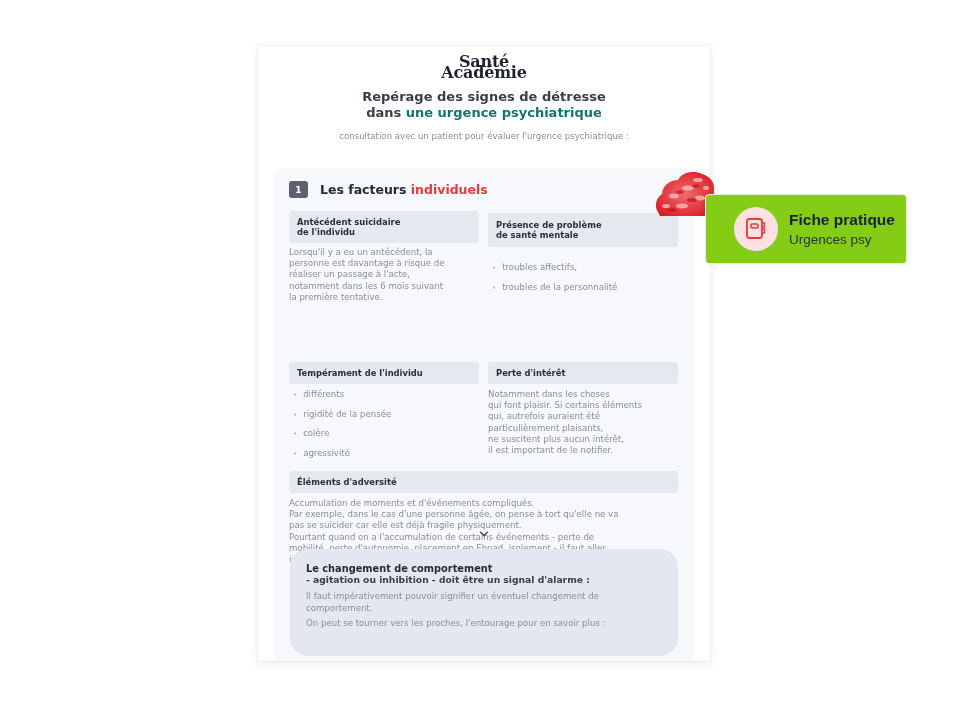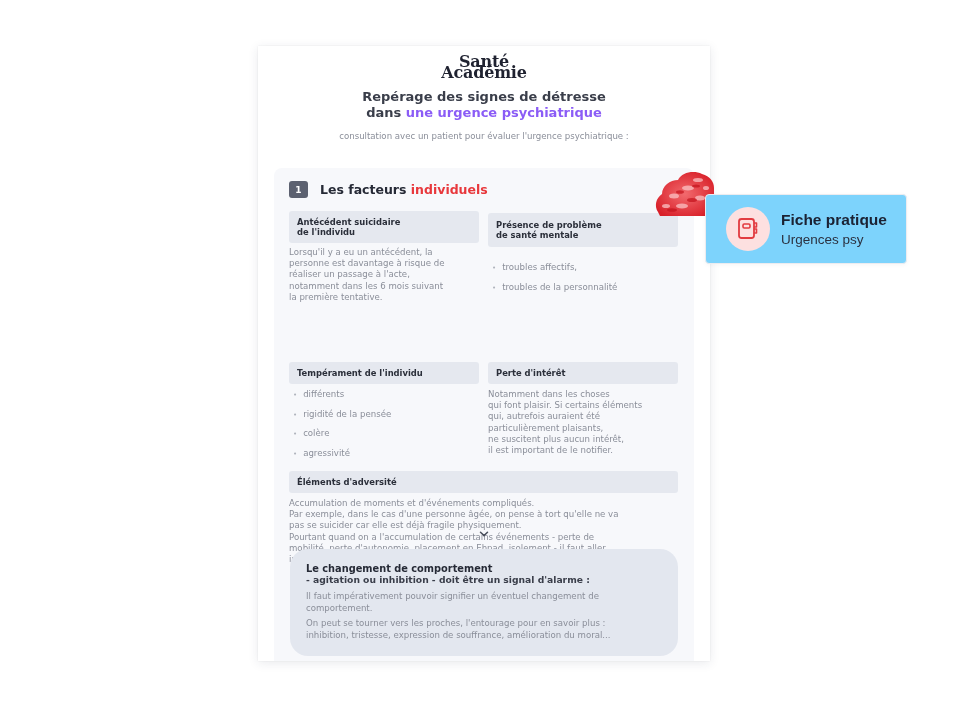--- a/index.html
+++ b/index.html
@@ -16,21 +16,21 @@
   .logo {
     position: absolute; left: 0; right: 0; top: 10px; text-align: center;
     font-family: "DejaVu Serif", serif; font-weight: bold; font-size: 16px;
     line-height: 11px; color: #1f2230; letter-spacing: -0.2px;
   }
   .title {
     position: absolute; left: 0; right: 0; top: 43px; text-align: center;
     font-family: "DejaVu Sans", sans-serif; font-size: 13px; line-height: 16px;
     color: #3a3e4a; font-weight: 600;
   }
-  .title .accent { color: #8b5cf6; font-weight: bold; }
+  .title .accent { color: #0f766e; font-weight: bold; }
   .intro {
     position: absolute; left: 30px; right: 30px; top: 84px; text-align: center;
     font-size: 8.6px; line-height: 12px; color: #8a8e99;
   }
   .intro b { color: #555a66; }
 
   .card {
     position: absolute; left: 16px; top: 122px; width: 420px; height: 520px;
     background: #f7f8fb; border-radius: 8px;
   }
@@ -66,23 +66,23 @@
   .alarm-sub { font-size: 9.2px; font-weight: bold; color: #3a3e4a; line-height: 11px; }
   .alarm-p { font-size: 8.6px; line-height: 11.5px; color: #8a8e99; margin-top: 6px; }
   .alarm-p + .alarm-p { margin-top: 4px; }
 
   .brain {
     position: absolute; left: 652px; top: 166px; width: 62px; height: 52px;
   }
 
   .tag {
     position: absolute; left: 705px; top: 194px; width: 202px; height: 70px;
-    background: #7dd3fc; border: 1px solid #ececf0; border-radius: 4px;
+    background: #84cc16; border: 1px solid #ececf0; border-radius: 4px;
     box-shadow: 0 1px 4px rgba(0,0,0,0.04);
-    display: flex; align-items: center; padding-left: 20px;
+    display: flex; align-items: center; padding-left: 28px;
   }
   .tag-icon-wrap {
     width: 44px; height: 44px; border-radius: 50%; background: #fde0e0;
     display: flex; align-items: center; justify-content: center;
   }
   .tag-text { margin-left: 11px; }
   .tag-title { font-family: "Liberation Sans", sans-serif; font-weight: bold; font-size: 15.5px; color: #1b2233; line-height: 18px; }
   .tag-sub { font-family: "Liberation Sans", sans-serif; font-size: 13.5px; color: #2b3140; line-height: 17px; margin-top: 2px; }
 </style>
 </head>
@@ -174,21 +174,20 @@
 
     <div class="alarm">
       <div class="alarm-title">Le changement de comportement</div>
       <div class="alarm-sub">- agitation ou inhibition - doit être un signal d'alarme :</div>
       <div class="alarm-p">
         <div>Il faut impérativement pouvoir signifier un éventuel changement de</div>
         <div>comportement.</div>
       </div>
       <div class="alarm-p">
         <div>On peut se tourner vers les proches, l'entourage pour en savoir plus :</div>
-        <div>inhibition, tristesse, expression de souffrance, amélioration du moral...</div>
       </div>
     </div>
   </div>
 </div>
 
 <svg class="brain" viewBox="0 0 62 52">
   <defs>
     <radialGradient id="bg1" cx="50%" cy="50%" r="60%">
       <stop offset="0%" stop-color="#f26a6e"></stop>
       <stop offset="100%" stop-color="#d81f28"></stop>

